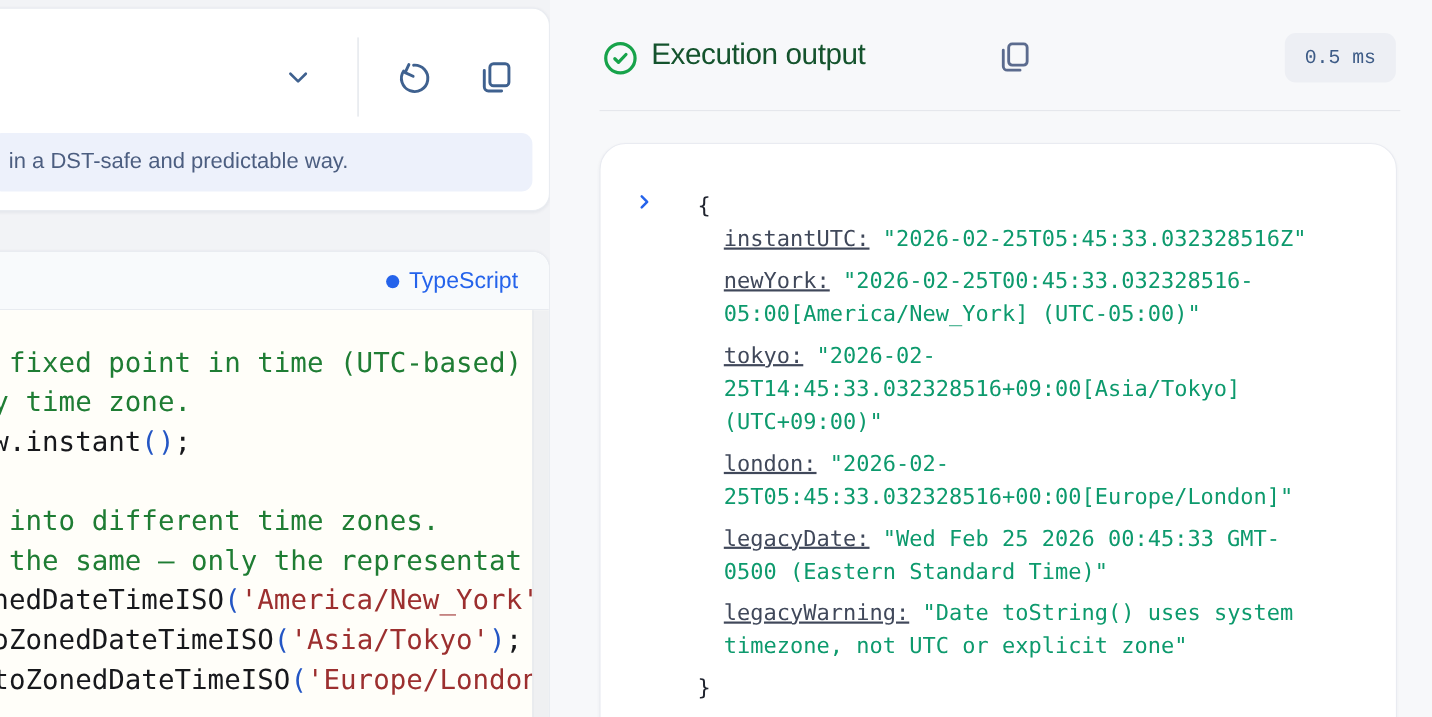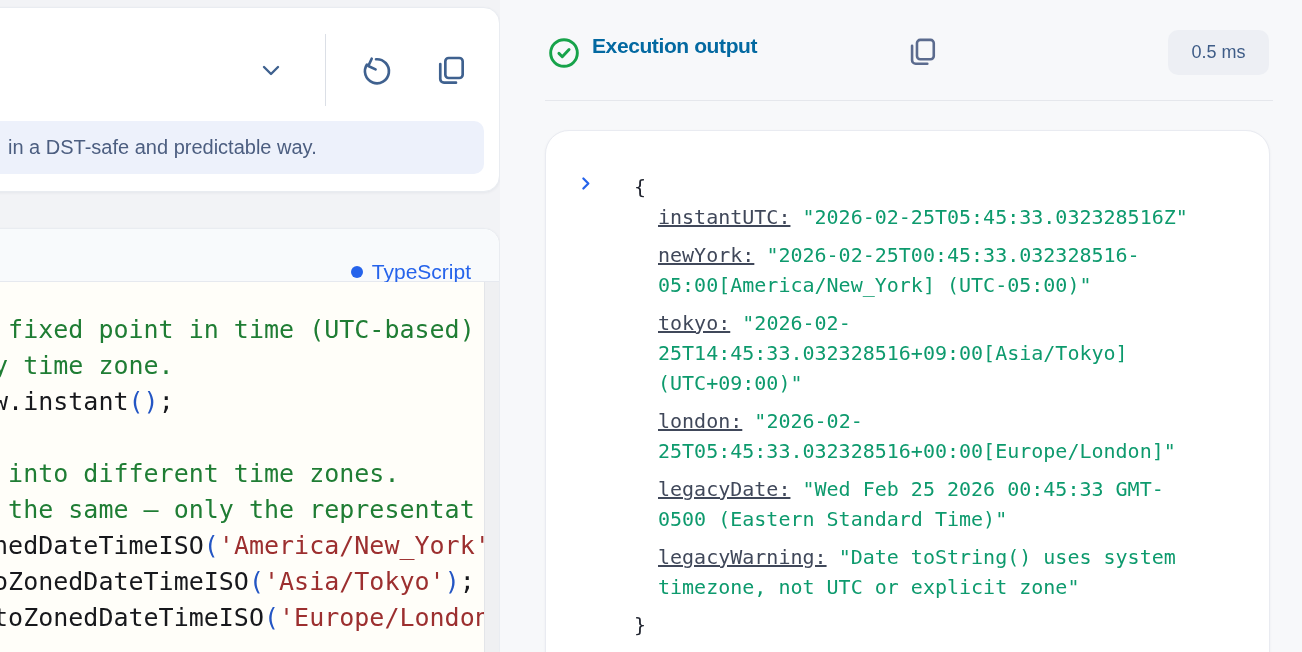--- a/index.html
+++ b/index.html
@@ -6,25 +6,25 @@
   .viewport{
     position:relative; width:1302px; height:652px; overflow:hidden;
     background:#f2f3f6;
     font-family:"Liberation Sans", sans-serif;
     -webkit-font-smoothing:antialiased;
   }
   
   .right-zone{position:absolute; left:500px; top:0; width:802px; height:652px; background:#f7f8fa;}
   .exec-header{position:absolute; left:0; top:0; width:100%; height:100px;}
   .check-badge{position:absolute; left:48px; top:37px; width:32px; height:32px;}
-  .exec-title{position:absolute; left:92px; top:34px; font-size:21px; font-weight:700; color:#0369a1; letter-spacing:-0.4px;}
+  .exec-title{position:absolute; left:92px; top:34px; font-size:27px; font-weight:400; color:#14532d; letter-spacing:-0.4px;}
   .hdr-copy{position:absolute; left:406px; top:36px; width:31px; height:31px; cursor:pointer; background:none; border:none; padding:0;}
   .time-badge{position:absolute; left:668px; top:30px; width:101px; height:45px; background:#edeff4; border-radius:10px;
     display:flex; align-items:center; justify-content:center;
-    font-family:Liberation Sans, sans-serif; font-size:18px; color:#3e5c87;}
+    font-family:Liberation Mono, monospace; font-size:18px; color:#3e5c87;}
   .hdr-divider{position:absolute; left:45px; top:100px; width:728px; height:1px; background:#e5e7ec;}
   .output-card{position:absolute; left:45px; top:130px; width:723px; height:560px; background:#ffffff;
     border:1px solid #e9ebf1; border-radius:24px; box-shadow:0 1px 3px rgba(20,30,60,.05);}
   .console-chevron{position:absolute; left:31px; top:44px; width:17px; height:17px; cursor:pointer;}
   .console{position:absolute; left:88px; top:41px; width:566px;
     font-family:"DejaVu Sans Mono", monospace; font-size:20px; line-height:30px; color:#20242f; white-space:pre-wrap;}
   .console .brace{color:#20242f;}
   .console-entry{margin:0 0 8px 24px; width:536px; overflow-wrap:normal;}
   .console-entry .k{color:var(--key-color);text-decoration:underline;}
   .console-entry .v{color:var(--value-color);}
@@ -35,21 +35,21 @@
   .tb-chevron{left:280px; top:50px; width:28px; height:24px;}
   .tb-vdivider{position:absolute; left:348px; top:26px; width:1px; height:72px; background:#dbdfe6;}
   .tb-refresh{left:383px; top:47px; width:32px; height:32px;}
   .tb-copy{left:457px; top:46px; width:32px; height:32px;}
   .dst-banner{position:absolute; left:14px; top:113px; width:493px; height:53px; background:#edf1fb; border-radius:10px;
     display:flex; align-items:center;}
   .dst-banner span{padding-left:17px; font-size:20px; color:#4c5e80;}
   .card-code{left:-24px; top:228px; width:522px; height:436px;}
   .code-header{position:absolute; left:0; top:0; width:100%; height:53px; background:#f8fafc;
     border-bottom:1px solid #e6e9ef; border-radius:16px 16px 0 0; box-sizing:border-box;}
-  .lang-badge{position:absolute; right:28px; top:16px; height:53px; display:flex; align-items:center; gap:9px;}
+  .lang-badge{position:absolute; right:28px; top:0; height:53px; display:flex; align-items:center; gap:9px;}
   .lang-dot{width:12px; height:12px; border-radius:50%; background:var(--accent);}
   .lang-label{font-size:21px; font-weight:500; color:var(--accent);}
   .code-area{position:absolute; left:0; top:53px; right:15px; bottom:0; background:#fffef9; overflow:hidden;}
   .code-pre{margin:0; padding:30px 0 0 1px; font-family:"DejaVu Sans Mono", monospace; font-size:25px; line-height:36px; white-space:pre; color:#17181c;}
   .code-pre .comment{color:var(--comment-color);}
   .code-pre .plain{color:#17181c;}
   .code-pre .paren{color:var(--paren-color);}
   .code-pre .string{color:var(--string-color);}
   .code-scrollbar{position:absolute; right:0; top:53px; bottom:0; width:15px; background:#eff0f2; border-left:1px solid #e3e5e9; box-sizing:border-box;}
   svg{display:block;}

